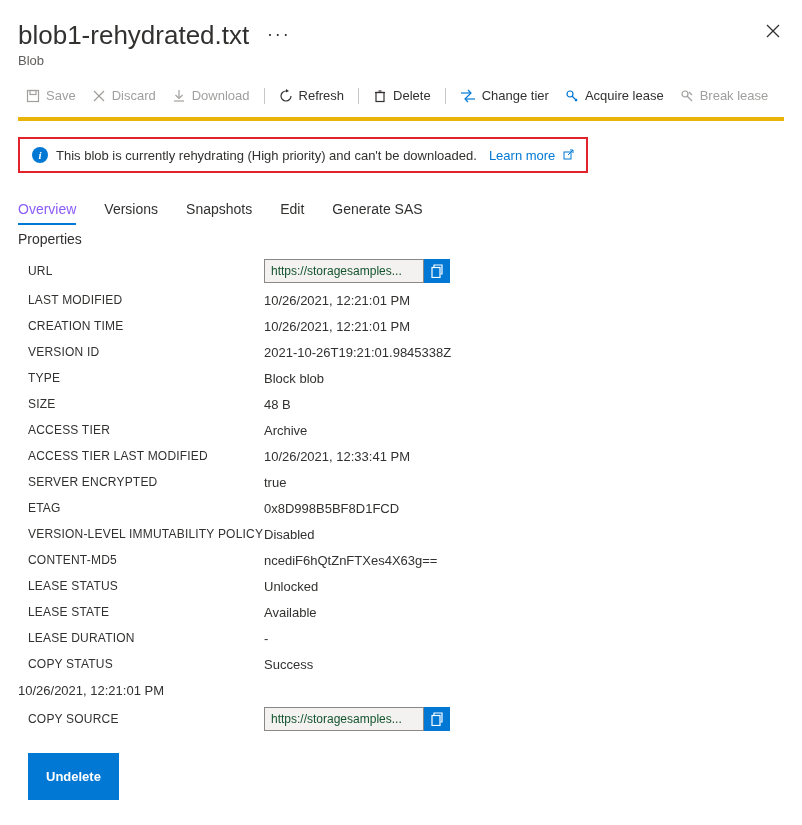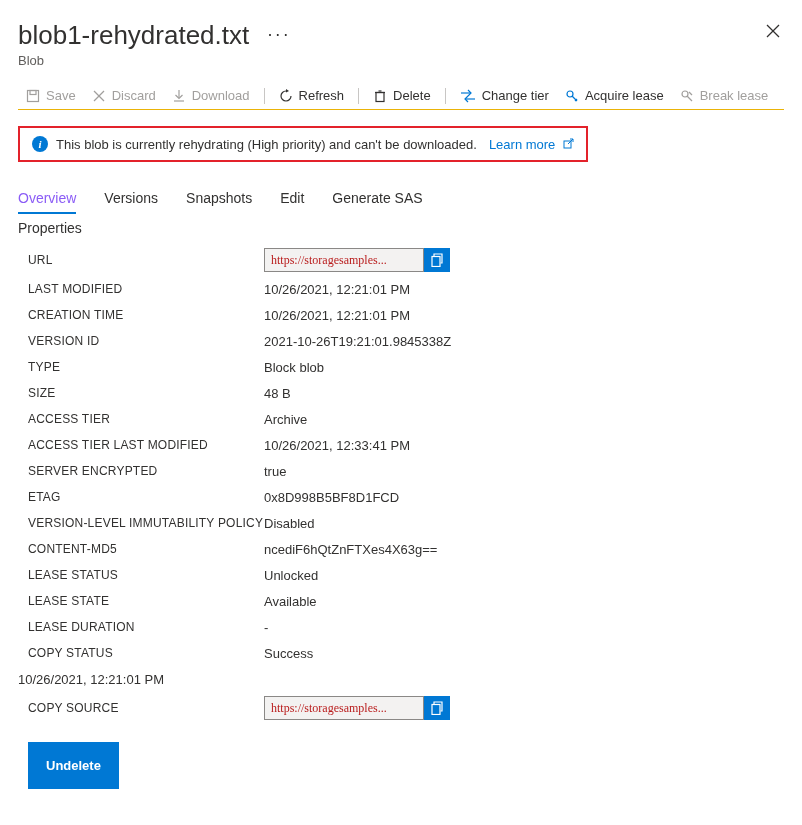--- a/index.html
+++ b/index.html
@@ -18,22 +18,22 @@
   .title-block { flex: 1; }
   .page-title { font-size: 26px; font-weight: 400; margin: 0; display: inline-block; }
   .title-more { display: inline-block; margin-left: 14px; color: #323130; font-size: 18px; line-height: 1; position: relative; top: -4px; letter-spacing: 2px; }
   .subtitle { font-size: 13px; color: #605e5c; margin-top: 2px; }
   .close-btn { font-size: 18px; color: #323130; padding: 2px 4px; cursor: pointer; }
 
   
   .toolbar {
     display: flex; align-items: center; gap: 0;
     margin-top: 18px;
-    border-bottom: 1px solid #eab308;
-    padding-bottom: 4px;
+    border-bottom: 4px solid #eab308;
+    padding-bottom: 12px;
     flex-wrap: wrap;
   }
   .tbtn {
     display: inline-flex; align-items: center; gap: 6px;
     padding: 2px 8px;
     font-size: 13px; color: #323130; cursor: pointer;
     white-space: nowrap;
   }
   .tbtn.disabled { color: #a19f9d; cursor: default; }
   .tbtn.disabled svg { stroke: #a19f9d; fill: none; }
@@ -96,24 +96,23 @@
 
   
   .url-field {
     display: inline-flex; align-items: stretch;
   }
   .url-input {
     width: 160px; height: 24px;
     border: 1px solid #8a8886;
     background: #f3f2f1;
     font-size: 12px; padding: 0 6px;
-    color: #b91c1c;
+    color: #14532d;
     overflow: hidden; text-overflow: ellipsis; white-space: nowrap;
     line-height: 22px;
-    font-family: Liberation Serif, serif;
   }
   .copy-btn {
     width: 26px; height: 24px;
     background: #0078d4; border: 1px solid #0078d4;
     display: inline-flex; align-items: center; justify-content: center;
     cursor: pointer;
   }
   .copy-btn svg { stroke: #fff; fill: none; }
 
   

